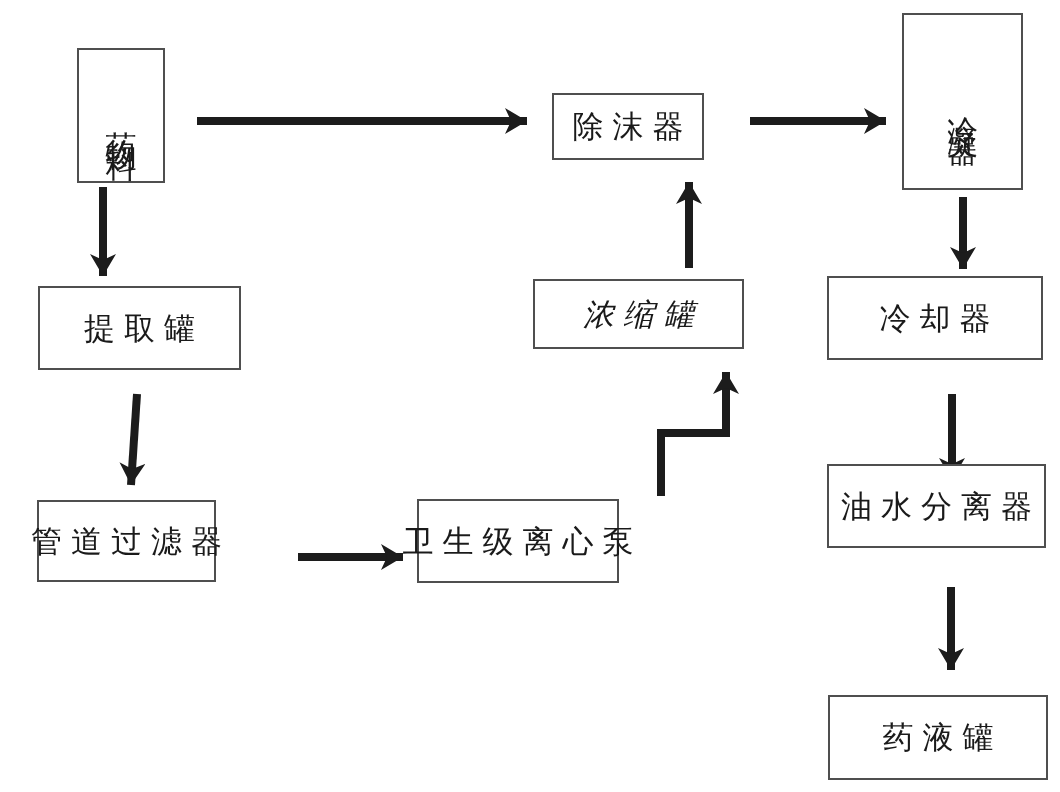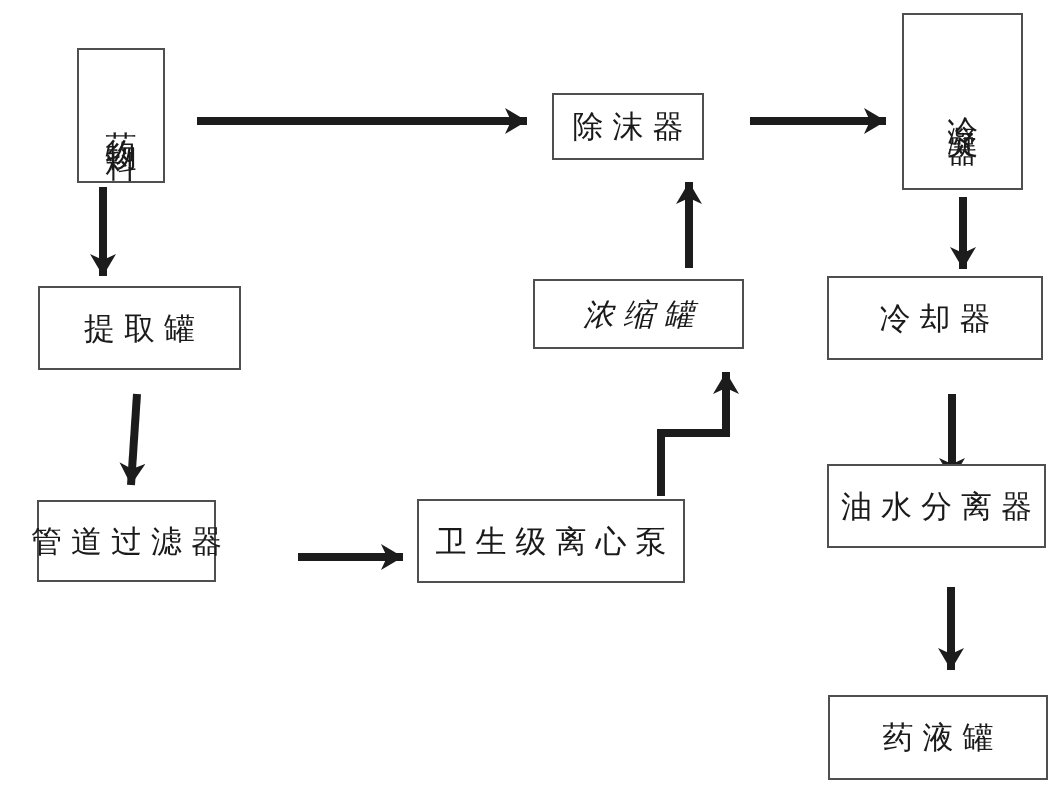--- a/index.html
+++ b/index.html
@@ -47,21 +47,21 @@
     margin-bottom: -10px;
   }
   
   #n-raw        { left: 77px;  top: 48px;  width: 88px;  height: 135px; }
   #n-demister   { left: 552px; top: 93px;  width: 152px; height: 67px;  }
   #n-condenser  { left: 902px; top: 13px;  width: 121px; height: 177px; }
   #n-extract    { left: 38px;  top: 286px; width: 203px; height: 84px;  }
   #n-concentr   { left: 533px; top: 279px; width: 211px; height: 70px; font-style: italic;  }
   #n-cooler     { left: 827px; top: 276px; width: 216px; height: 84px;  }
   #n-filter     { left: 37px;  top: 500px; width: 179px; height: 82px;  }
-  #n-pump       { left: 417px; top: 499px; width: 268px; height: 84px;  }
+  #n-pump       { left: 417px; top: 499px; width: 202px; height: 84px;  }
   #n-separator  { left: 827px; top: 464px; width: 219px; height: 84px;  }
   #n-liquid     { left: 828px; top: 695px; width: 220px; height: 85px;  }
 </style>
 </head>
 <body>
 
 <div class="canvas">
 
   <svg class="arrow-layer" width="1060" height="792" viewBox="0 0 1060 792" xmlns="http://www.w3.org/2000/svg">
     <defs>

